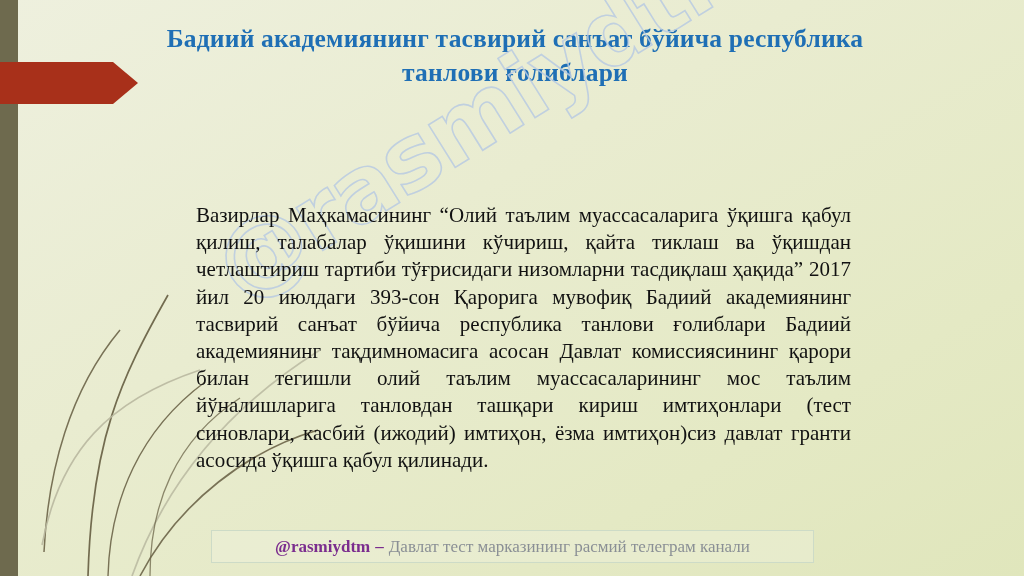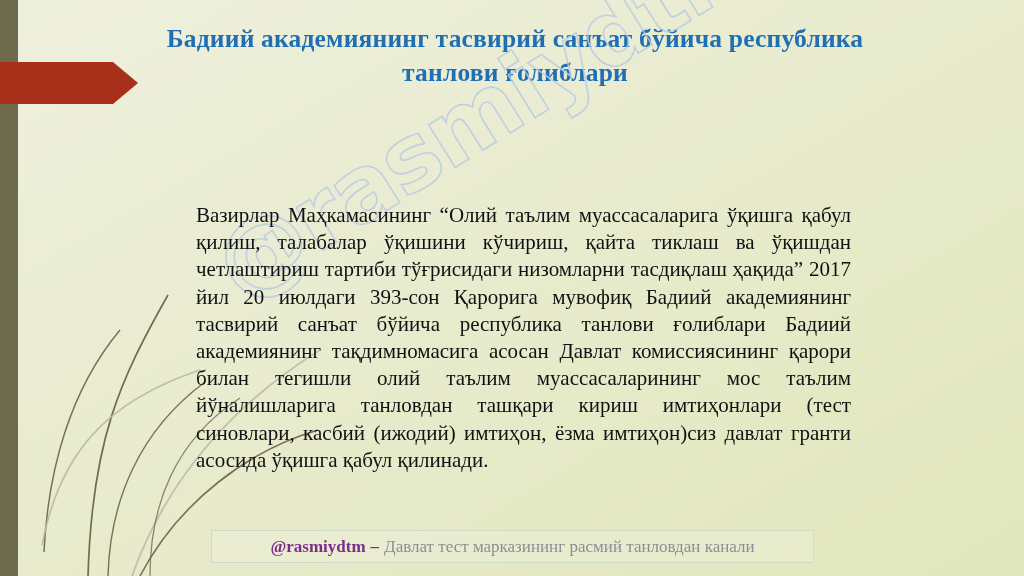--- a/index.html
+++ b/index.html
@@ -161,16 +161,16 @@
 
   <div class="watermark">
     <div class="watermark-text">@rasmiydtm</div>
   </div>
 
   <div class="body-text">Вазирлар Маҳкамасининг “Олий таълим муассасаларига ўқишга қабул қилиш, талабалар ўқишини кўчириш, қайта тиклаш ва ўқишдан четлаштириш тартиби тўғрисидаги низомларни тасдиқлаш ҳақида” 2017 йил 20 июлдаги 393-сон Қарорига мувофиқ Бадиий академиянинг тасвирий санъат бўйича республика танлови ғолиблари Бадиий академиянинг тақдимномасига асосан Давлат комиссиясининг қарори билан тегишли олий таълим муассасаларининг мос таълим йўналишларига танловдан ташқари кириш имтиҳонлари (тест синовлари, касбий (ижодий) имтиҳон, ёзма имтиҳон)сиз давлат гранти асосида ўқишга қабул қилинади.</div>
 
   <div class="banner">
     <span class="banner-handle">@rasmiydtm</span>
     <span class="banner-dash">–</span>
-    <span class="banner-desc">Давлат тест марказининг расмий танловдан канали</span>
+    <span class="banner-desc">Давлат тест марказининг расмий телеграм канали</span>
   </div>
 
 </div>
 
 </body></html>

